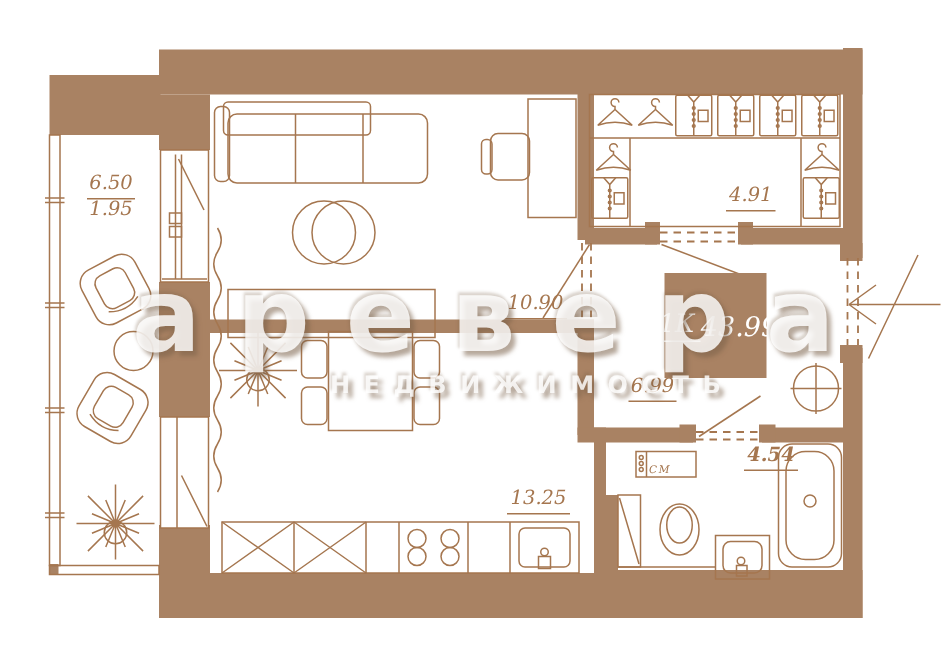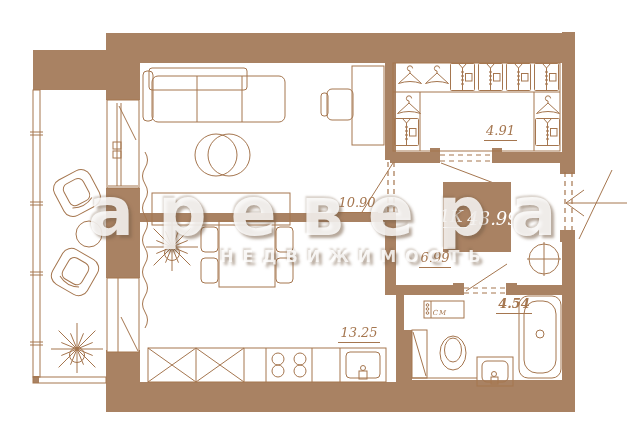--- a/index.html
+++ b/index.html
@@ -215,20 +215,24 @@
     <path class="dash" d="M565 172 V230 M572 172 V230"></path>
     <path class="dash" d="M464 288 H506 M464 293 H506"></path>
   </g>
   <g>
     <path class="ln" d="M393 163 L362 212"></path>
     <path class="ln" d="M441 163 L499 185"></path>
     <path class="ln" d="M466 291 L507 264"></path>
   </g>
 </svg>
 
+<div class="lbl" style="left:52px;top:116px;width:44px;">
+  <span class="u">6.50</span><br>
+  <span>1.95</span>
+</div>
 <div class="lbl" style="left:334px;top:196px;width:46px;">
   <span class="u">10.90</span>
 </div>
 <div class="lbl" style="left:444px;top:124px;width:45px;margin-left:34px;">
   <span class="u">4.91</span>
 </div>
 <div class="lbl" style="left:412px;top:251px;width:46px;">
   <span class="u">6.99</span>
 </div>
 <div class="lbl" style="left:336px;top:326px;width:46px;">

